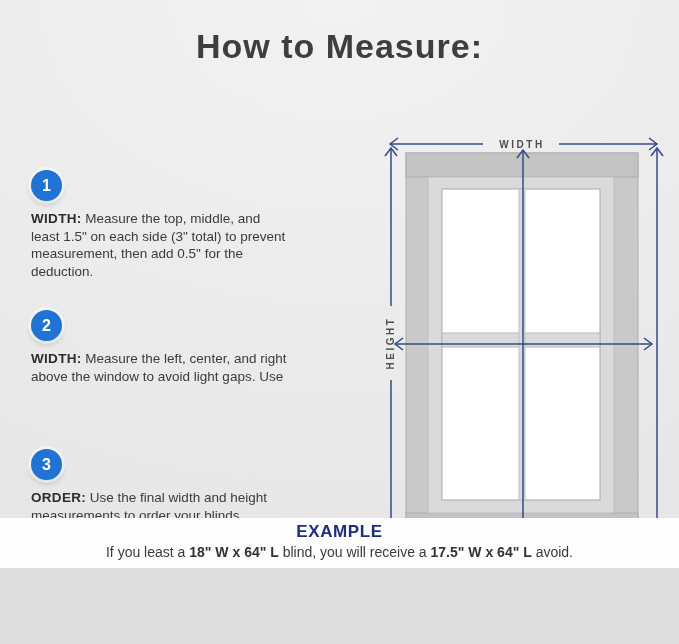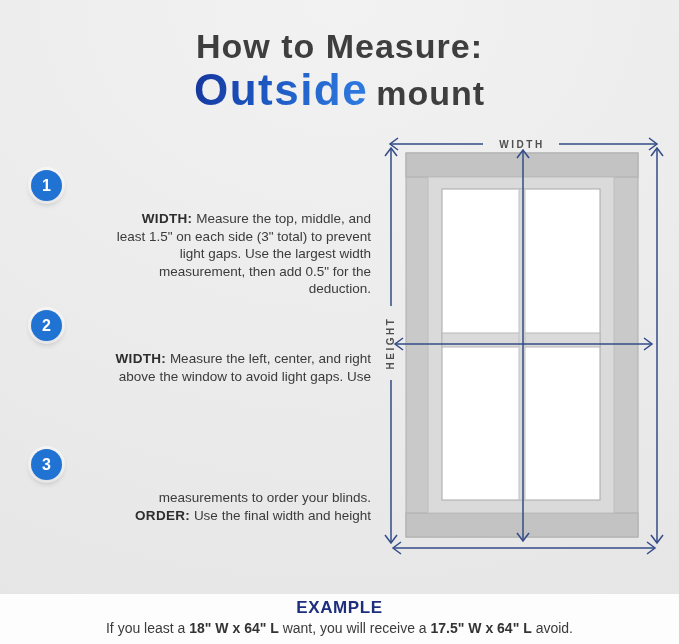--- a/index.html
+++ b/index.html
@@ -1,18 +1,18 @@
 <!DOCTYPE html>
 <html><head>
 <meta charset="utf-8">
 <style>
   * { margin:0; padding:0; box-sizing:border-box; }
   body { font-family: "Liberation Sans", sans-serif; background:#ddd; }
   .canvas {
-    position:relative; width:679px; height:644px; overflow:hidden;
+    position:relative; width:679px; height:568px; overflow:hidden;
     background: radial-gradient(130% 110% at 50% 0%, #f2f2f2 0%, #ebebeb 55%, #e5e5e5 100%);
   }
 
   
   .title { position:absolute; top:26px; left:0; width:100%; text-align:center; }
   .title-line1 { font-size:34px; font-weight:600; color:#3e3e3e; letter-spacing:1px; line-height:40px; }
   .title-line2 { line-height:48px; }
   .title-highlight {
     font-size:44px; font-weight:800; letter-spacing:1.5px;
     color:#1d55c4;
@@ -26,21 +26,21 @@
   .step { position:absolute; left:31px; width:340px; }
   #step1 { top:170px; } #step2 { top:310px; } #step3 { top:449px; }
   .badge {
     width:31px; height:31px; border-radius:50%;
     background:#2173d3; color:#fff;
     font-size:16px; font-weight:700;
     display:flex; align-items:center; justify-content:center;
     box-shadow: 0 0 0 3px rgba(255,255,255,0.55), 0 3px 6px rgba(0,0,0,0.22);
   }
   .step-text { margin-top:9px; font-size:13.5px; line-height:17.5px; color:#3b3b3b; }
-  .step-text .line { display:block;text-align:right; }
+  .step-text .line { display:block; }
   .step-label { font-weight:700; color:#2e2e2e; letter-spacing:0.3px; }
 
   
   .diagram { position:absolute; left:378px; top:123px; }
   .dim-label {
     font-family:"Liberation Sans", sans-serif;
     font-size:10px; font-weight:600; letter-spacing:2.5px; fill:#4f4f4f;
   }
 
   
@@ -52,47 +52,45 @@
   .example-line { font-size:14px; color:#3b3b3b; line-height:18px; margin-top:1px; }
   .example-line b { font-weight:700; color:#333; }
 </style>
 </head>
 <body>
 
 <div class="canvas">
 
   <div class="title">
     <div class="title-line1">How to Measure:</div>
-    <div class="title-line2"><span class="title-highlight">Outside</span><span class="title-suffix">mount</span></div>
   </div>
 
   <div class="step" id="step1">
     <div class="badge">1</div>
     <div class="step-text">
       <div class="line"><b class="step-label">WIDTH:</b> <span>Measure the top, middle, and</span></div>
       <div class="line">least 1.5" on each side (3" total) to prevent</div>
-      <div class="line">light gaps. Use the largest width</div>
       <div class="line">measurement, then add 0.5" for the</div>
       <div class="line">deduction.</div>
     </div>
   </div>
 
   <div class="step" id="step2">
     <div class="badge">2</div>
     <div class="step-text">
       <div class="line"><b class="step-label">WIDTH:</b> <span>Measure the left, center, and right</span></div>
       <div class="line">above the window to avoid light gaps. Use</div>
     </div>
   </div>
 
   <div class="step" id="step3">
     <div class="badge">3</div>
     <div class="step-text">
+      <div class="line"><b class="step-label">ORDER:</b> <span>Use the final width and height</span></div>
       <div class="line">measurements to order your blinds.</div>
-      <div class="line"><b class="step-label">ORDER:</b> <span>Use the final width and height</span></div>
     </div>
   </div>
 
   <svg class="diagram" viewBox="0 0 292 468" width="292" height="468">
 
     <g>
       <rect x="28" y="30" width="232" height="384" fill="#c9c9c9" stroke="#aeaeae" stroke-width="1"></rect>
       <rect x="28" y="30" width="232" height="24" fill="#c3c3c3" stroke="#aeaeae" stroke-width="1"></rect>
       <rect x="28" y="390" width="232" height="24" fill="#c3c3c3" stroke="#aeaeae" stroke-width="1"></rect>
       <rect x="50" y="54" width="186" height="336" fill="#dadada" stroke="#bebebe" stroke-width="1"></rect>
@@ -127,16 +125,16 @@
       <path d="M25,215 L17,221 L25,227"></path>
       <path d="M266,215 L274,221 L266,227"></path>
     </g>
 
     <text x="144" y="25" text-anchor="middle" class="dim-label">WIDTH</text>
     <text x="16" y="220" text-anchor="middle" transform="rotate(-90 16 220)" class="dim-label">HEIGHT</text>
   </svg>
 
   <div class="footer">
     <div class="example-heading">EXAMPLE</div>
-    <div class="example-line"><span>If you least a </span><b>18" W x 64" L</b><span> want, you will receive a </span><b>17.5" W x 64" L</b><span> avoid.</span></div>
+    <div class="example-line"><span>If you least a </span><b>18" W x 64" L</b><span> blind, you will receive a </span><b>17.5" W x 64" L</b><span> avoid.</span></div>
   </div>
 
 </div>
 
 </body></html>

